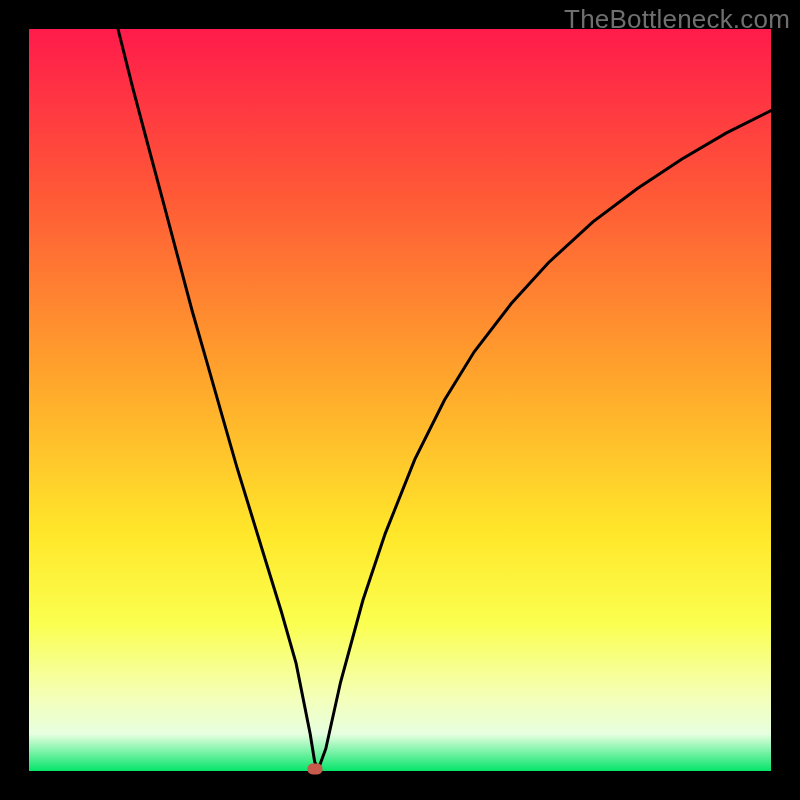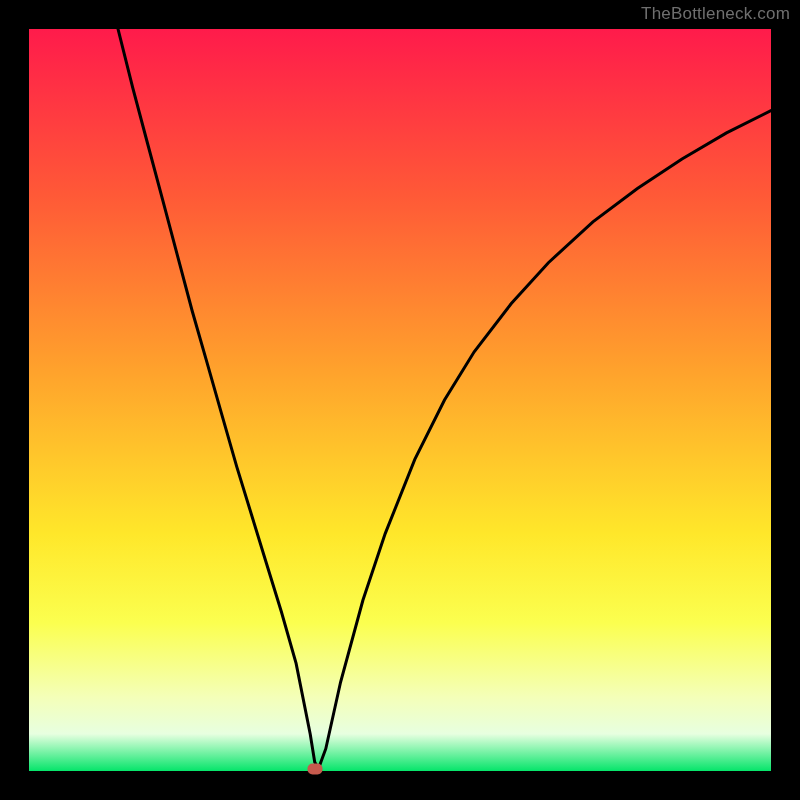--- a/index.html
+++ b/index.html
@@ -27,21 +27,21 @@
       #f4ffb8 90%,
       #e7ffe0 95%,
       #05e56a 100%
     );
   }
   .watermark {
     position: absolute;
     top: 4px;
     right: 10px;
     color: #6f6f6f;
-    font-size: 17px;
+    font-size: 26px;
     font-weight: 500;
     letter-spacing: 0.2px;
     z-index: 5;
   }
   svg.curve {
     position: absolute;
     left: 0; top: 0;
     width: 742px;
     height: 742px;
   }

